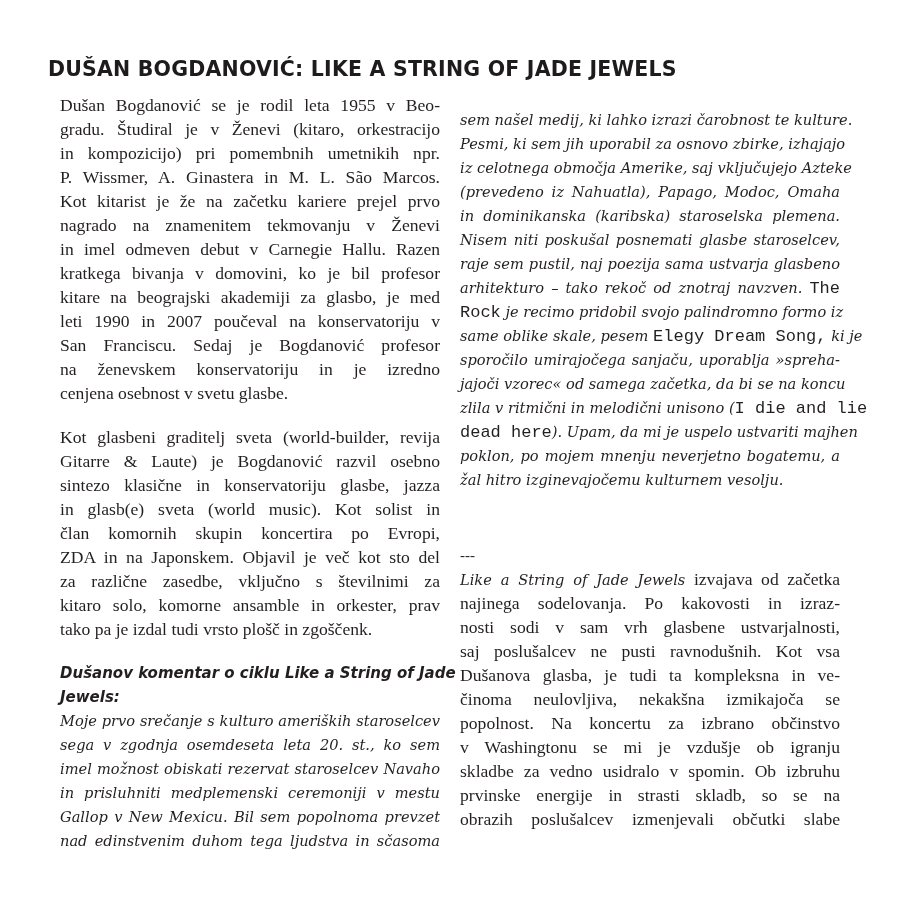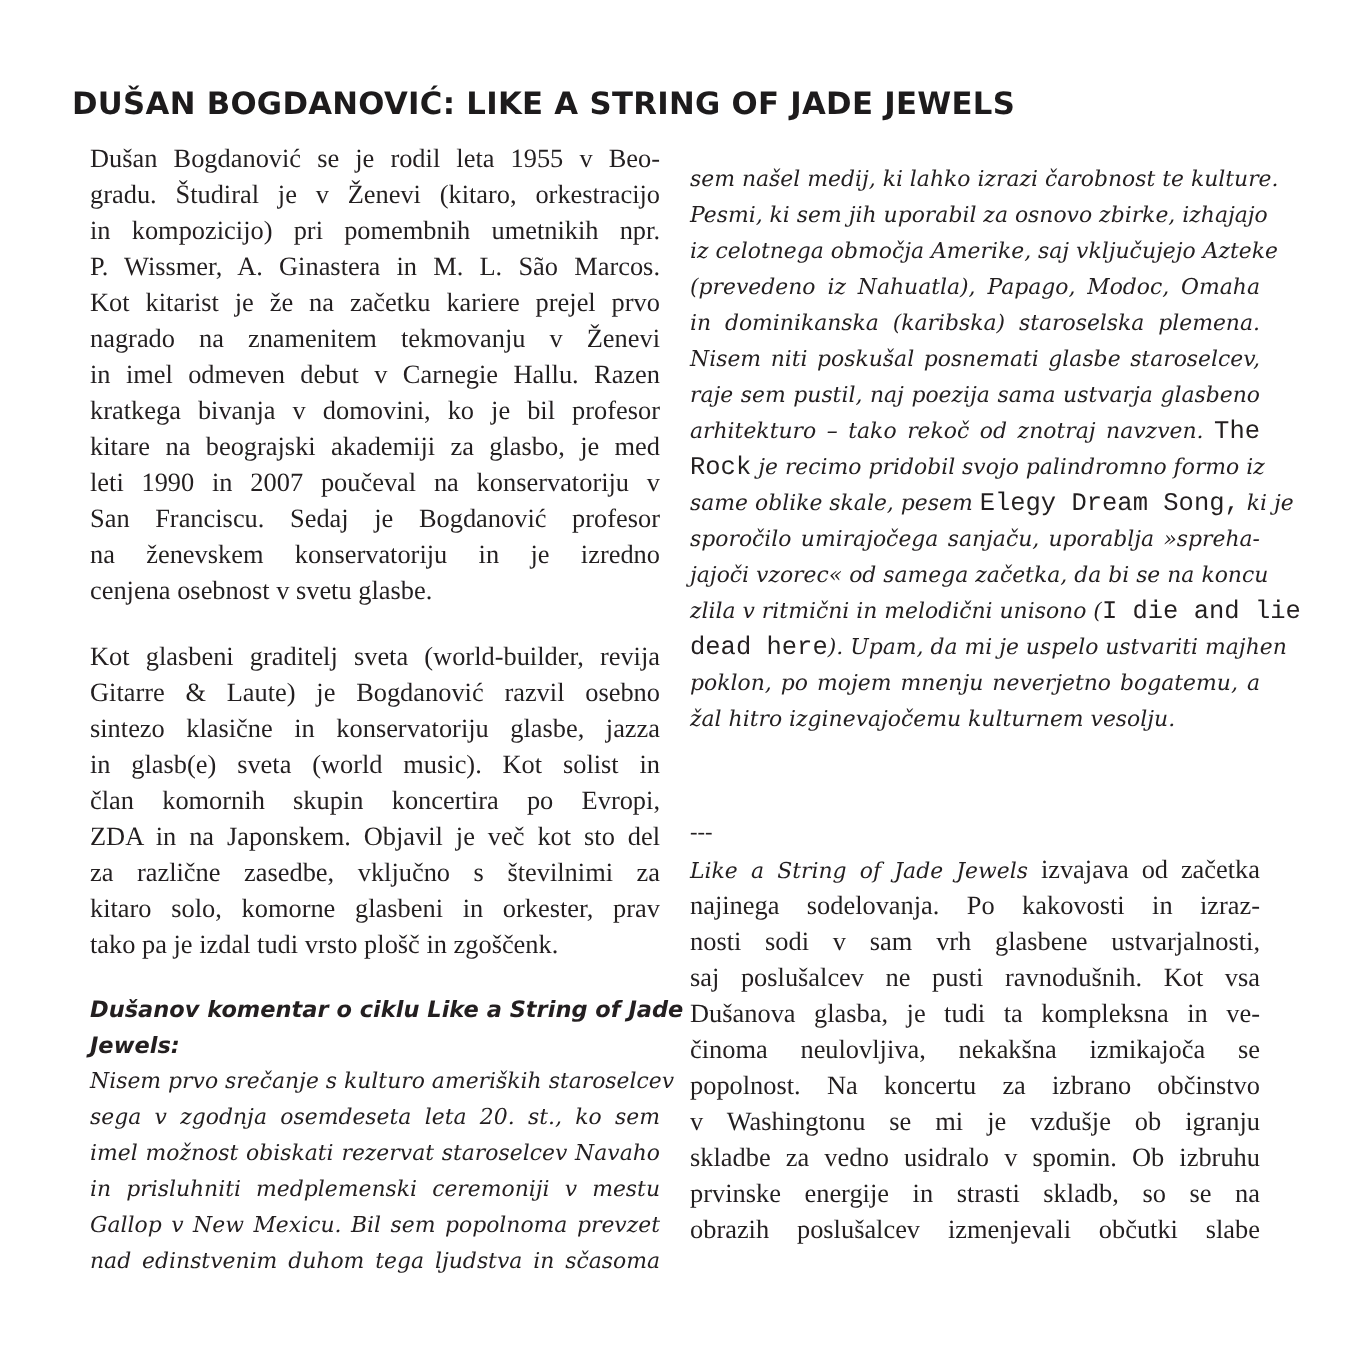--- a/index.html
+++ b/index.html
@@ -48,30 +48,30 @@
   </div>
   <span class="gap"></span>
   <div>
     <span class="line">Kot glasbeni graditelj sveta (world-builder, revija</span>
     <span class="line">Gitarre &amp; Laute) je Bogdanović razvil osebno</span>
     <span class="line">sintezo klasične in konservatoriju glasbe, jazza</span>
     <span class="line">in glasb(e) sveta (world music). Kot solist in</span>
     <span class="line">član komornih skupin koncertira po Evropi,</span>
     <span class="line">ZDA in na Japonskem. Objavil je več kot sto del</span>
     <span class="line">za različne zasedbe, vključno s številnimi za</span>
-    <span class="line">kitaro solo, komorne glasbeni in orkester, prav</span>
+    <span class="line">kitaro solo, komorne ansamble in orkester, prav</span>
     <span class="line last">tako pa je izdal tudi vrsto plošč in zgoščenk.</span>
   </div>
   <span class="gap"></span>
   <div>
     <span class="line bi">Dušanov komentar o ciklu Like a String of Jade</span>
     <span class="line bi last">Jewels:</span>
   </div>
   <div>
-    <span class="line it">Nisem prvo srečanje s kulturo ameriških staroselcev</span>
+    <span class="line it">Moje prvo srečanje s kulturo ameriških staroselcev</span>
     <span class="line it">sega v zgodnja osemdeseta leta 20. st., ko sem</span>
     <span class="line it">imel možnost obiskati rezervat staroselcev Navaho</span>
     <span class="line it">in prisluhniti medplemenski ceremoniji v mestu</span>
     <span class="line it">Gallop v New Mexicu. Bil sem popolnoma prevzet</span>
     <span class="line it">nad edinstvenim duhom tega ljudstva in sčasoma</span>
   </div>
 </div>
 
 <div class="col col-right">
   <div>

